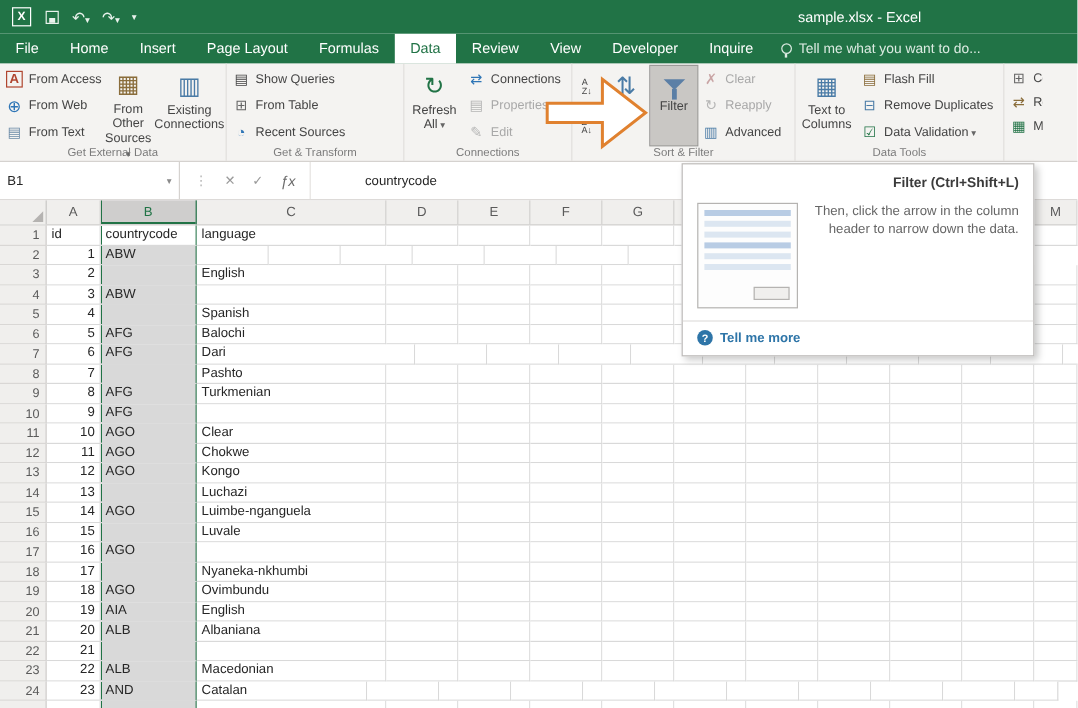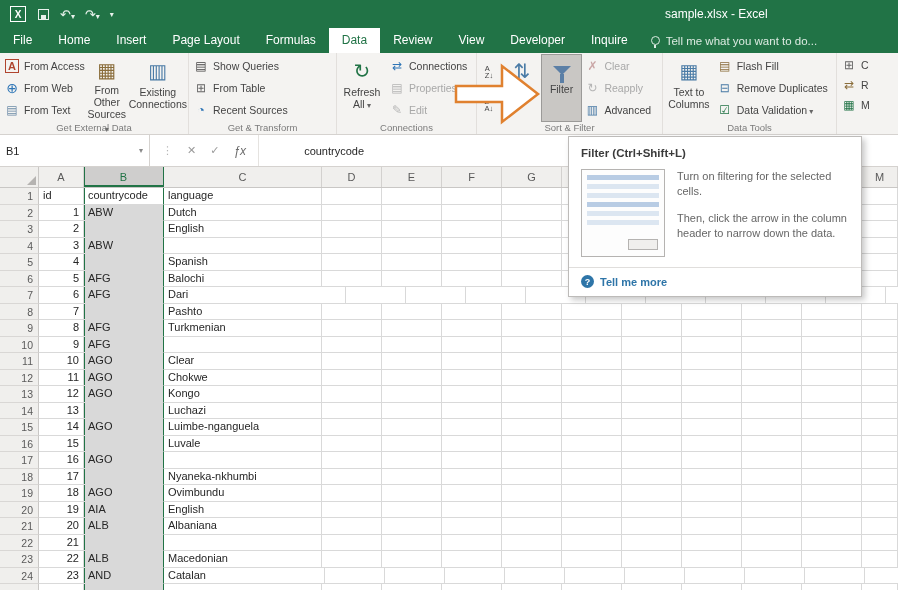--- a/index.html
+++ b/index.html
@@ -87,21 +87,21 @@
   .col-h { height:100%; text-align:center; line-height:20px; color:#5a5a5a; border-right:1px solid #d3d1cf; font-size:11px; cursor:default; flex:none; }
   .col-h.sel { background:#cfcecd; color:#217346; border-right:1px solid #217346; box-shadow:inset 1px 0 0 #217346, inset 0 -2px 0 #217346; }
   .grid-row { display:flex; height:16.5px; }
   .row-h { width:39px; background:#f0efed; border-right:1px solid #c9c7c5; border-bottom:1px solid #d9d7d5; text-align:right; padding-right:5px; font-size:10.5px; color:#5a5a5a; line-height:16px; cursor:default; flex:none; }
   .cell { border-right:1px solid #d9d9d9; border-bottom:1px solid #d9d9d9; padding-left:4px; line-height:15.5px; white-space:nowrap; overflow:hidden; font-size:11px; background:#fff; flex:none; }
   .cell.num { text-align:right; padding-right:4px; padding-left:0; }
   .cell.selcol { background:#d9d9d9; border-right:1px solid #217346; box-shadow:inset 1px 0 0 #217346; }
   .cell.selcol.active { background:#fff; }
 
   
-  .ftooltip { position:absolute; left:568px; top:136px; width:294px; background:#fff; border:1px solid #bdbbb9; box-shadow:3px 3px 6px rgba(0,0,0,0.22); z-index:60; padding:10px 12px 8px; }
+  .ftooltip { position:absolute; left:568px; top:136px; width:294px; background:#fff; border:1px solid #bdbbb9; box-shadow:3px 3px 6px rgba(0,0,0,0.22); z-index:60; padding:10px 12px 8px;text-align:right; }
   .ft-title { font-weight:bold; font-size:11.5px; color:#3b3b3b; margin-bottom:10px; }
   .ft-body { display:flex; gap:12px; }
   .ft-img { width:84px; height:88px; border:1px solid #b5b3b1; background:#fdfdfd; position:relative; flex:none; padding:5px 5px; }
   .ft-img .ln { height:5px; background:#dce6f1; margin-bottom:4px; }
   .ft-img .ln.hl { background:#b8cce4; }
   .ft-img .btn-mock { position:absolute; right:6px; bottom:6px; width:30px; height:11px; border:1px solid #b5b3b1; background:#f0efed; }
   .ft-text { font-size:11px; color:#666; line-height:1.35; }
   .ft-text p { margin-bottom:12px; }
   .ft-sep { height:1px; background:#e0dedc; margin:10px -12px 7px; }
   .ft-link { display:flex; align-items:center; gap:6px; color:#2e75a8; font-weight:bold; font-size:11px; cursor:pointer; }
@@ -340,21 +340,20 @@
         <div class="cell" style="width: 60px;"></div>
         <div class="cell" style="width: 60px;"></div>
         <div class="cell" style="width: 60px;"></div>
         <div class="cell" style="width: 60px;"></div>
         <div class="cell" style="width: 36px;"></div>
       </div>
       <div class="grid-row">
         <div class="row-h">2</div>
         <div class="cell num" style="width: 45px;">1</div>
         <div class="cell selcol" style="width: 80px;">ABW</div>
-        <div class="cell" style="width: 158px;">Dutch</div>
         <div class="cell" style="width: 60px;"></div>
         <div class="cell" style="width: 60px;"></div>
         <div class="cell" style="width: 60px;"></div>
         <div class="cell" style="width: 60px;"></div>
         <div class="cell" style="width: 60px;"></div>
         <div class="cell" style="width: 60px;"></div>
         <div class="cell" style="width: 60px;"></div>
         <div class="cell" style="width: 60px;"></div>
         <div class="cell" style="width: 60px;"></div>
         <div class="cell" style="width: 36px;"></div>
@@ -692,21 +691,21 @@
         <div class="cell" style="width: 60px;"></div>
         <div class="cell" style="width: 60px;"></div>
         <div class="cell" style="width: 60px;"></div>
         <div class="cell" style="width: 60px;"></div>
         <div class="cell" style="width: 36px;"></div>
       </div>
       <div class="grid-row">
         <div class="row-h">24</div>
         <div class="cell num" style="width: 45px;">23</div>
         <div class="cell selcol" style="width: 80px;">AND</div>
-        <div class="cell" style="width: 161px;">Catalan</div>
+        <div class="cell" style="width: 142px;">Catalan</div>
         <div class="cell" style="width: 60px;"></div>
         <div class="cell" style="width: 60px;"></div>
         <div class="cell" style="width: 60px;"></div>
         <div class="cell" style="width: 60px;"></div>
         <div class="cell" style="width: 60px;"></div>
         <div class="cell" style="width: 60px;"></div>
         <div class="cell" style="width: 60px;"></div>
         <div class="cell" style="width: 60px;"></div>
         <div class="cell" style="width: 60px;"></div>
         <div class="cell" style="width: 36px;"></div>
@@ -736,21 +735,20 @@
     <div class="ft-img">
       <div class="ln hl"></div>
       <div class="ln"></div>
       <div class="ln"></div>
       <div class="ln hl"></div>
       <div class="ln"></div>
       <div class="ln"></div>
       <div class="btn-mock"></div>
     </div>
     <div class="ft-text">
-      <p>Turn on filtering for the selected cells.</p>
       <p>Then, click the arrow in the column header to narrow down the data.</p>
     </div>
   </div>
   <div class="ft-sep"></div>
   <div class="ft-link">
     <span class="qmark"></span>
     <span>Tell me more</span>
   </div>
 </div>
 

